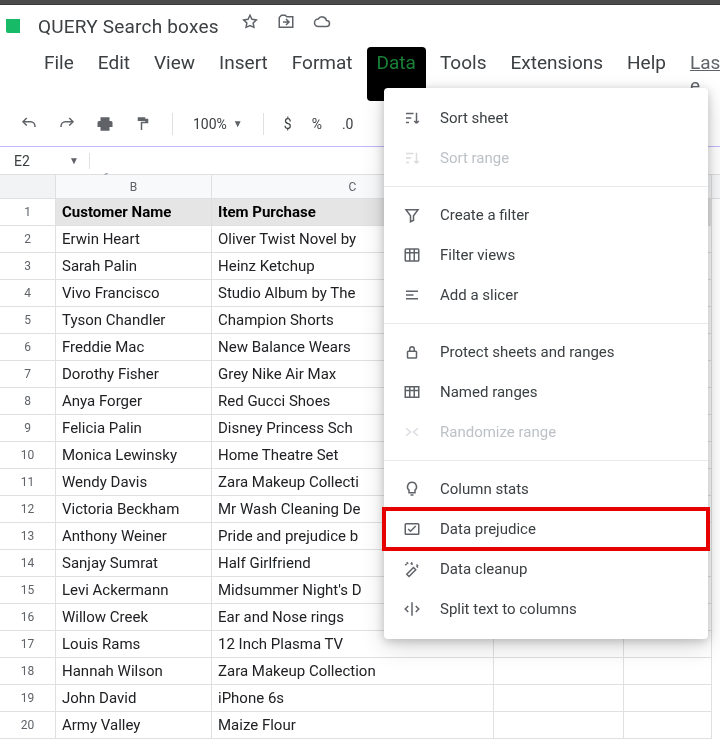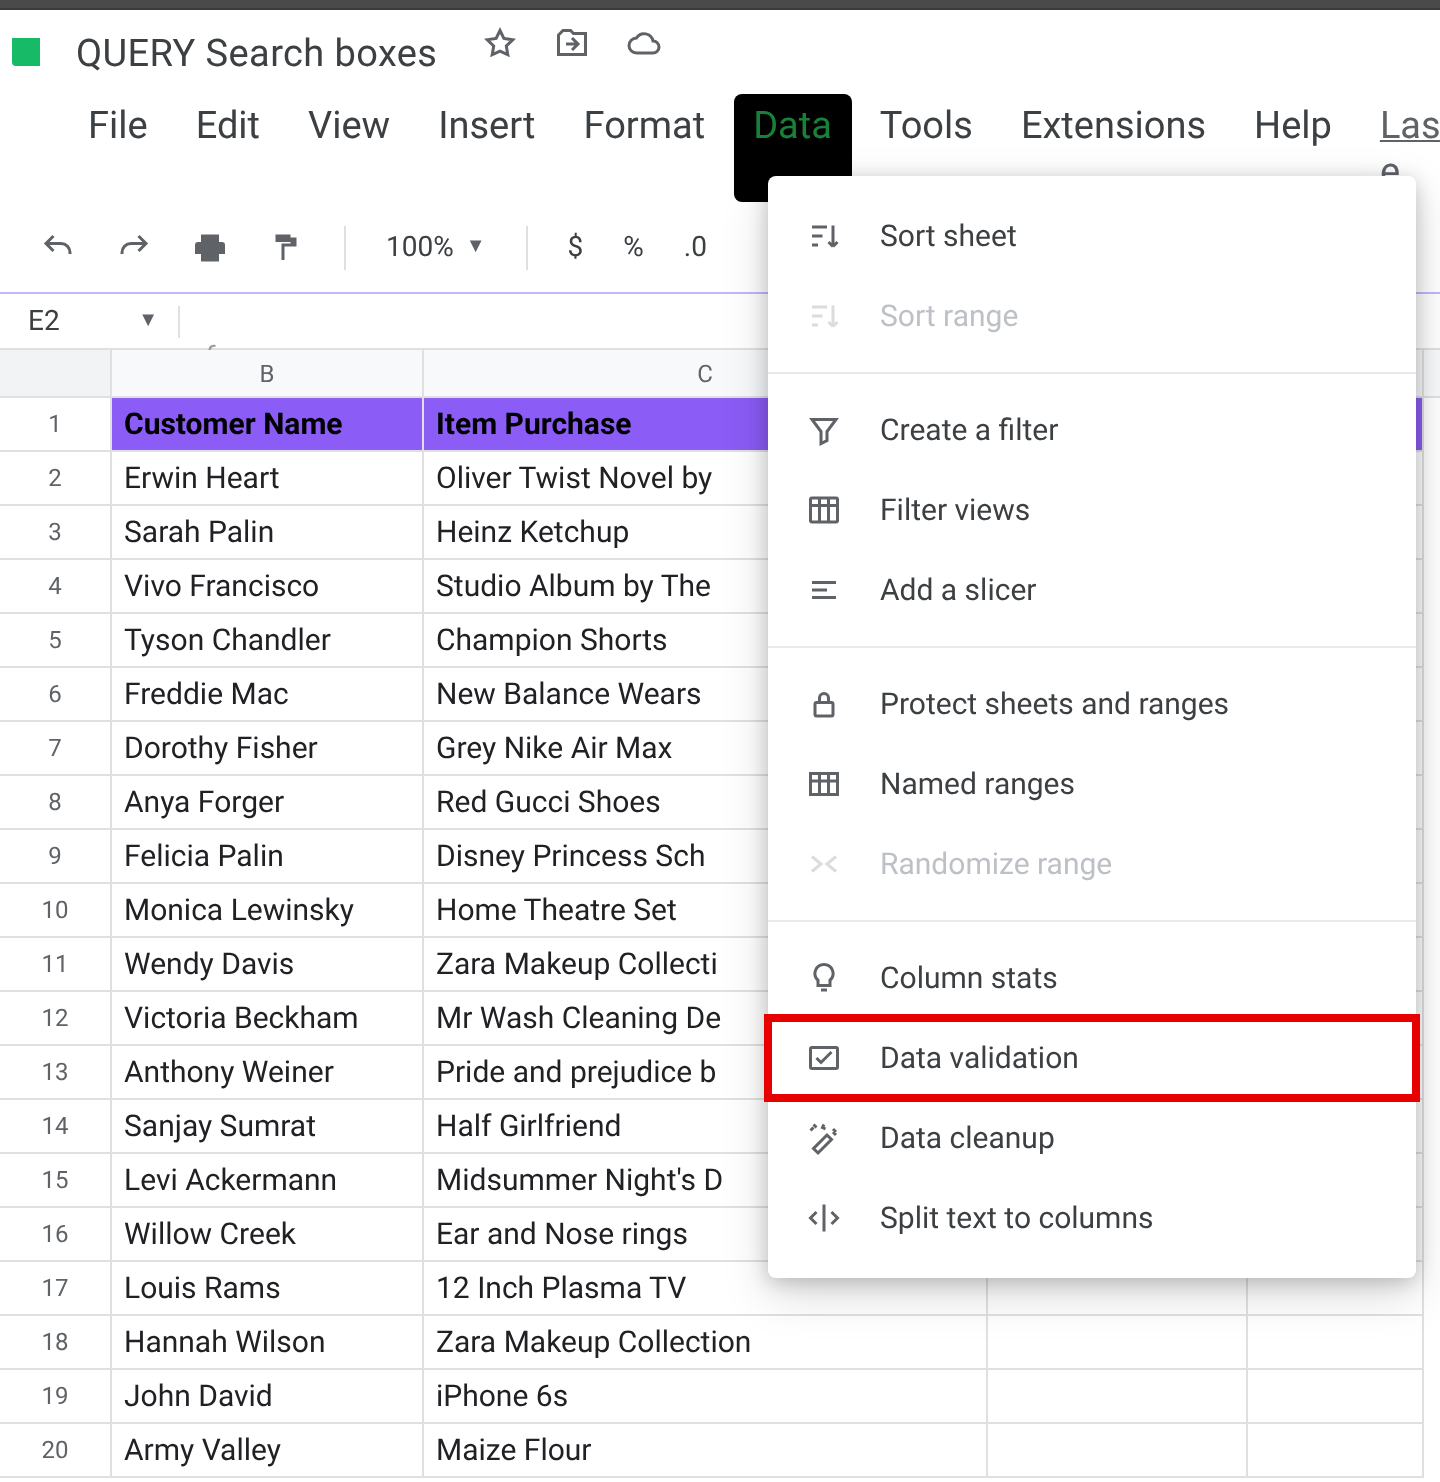--- a/index.html
+++ b/index.html
@@ -42,21 +42,21 @@
   .ch.d { width: 130px; }
   .ch.e { width: 88px; }
   .rows { }
   .row { display: flex; height: 27px; }
   .rh { width: 56px; text-align: center; font-size: 12px; color: #5f6368; background: #fff; border-right: 1px solid #e0e0e0; border-bottom: 1px solid #e0e0e0; line-height: 27px; }
   .cell { border-right: 1px solid #e0e0e0; border-bottom: 1px solid #e0e0e0; padding: 0 6px; font-size: 15px; line-height: 27px; white-space: nowrap; overflow: hidden; text-overflow: clip; background:#fff; }
   .cell.b { width: 156px; }
   .cell.c { width: 282px; }
   .cell.d { width: 130px; }
   .cell.e { width: 88px; }
-  .row.hdr .cell { background: #8b5cf6; font-weight: 700; color: #000; }
+  .row.hdr .cell { background: #e5e5e5; font-weight: 700; color: #000; }
   .rows .row:nth-child(1) .rh { border-right-color: #e0e0e0; }
   
   .menu { position: absolute; top: 88px; left: 384px; width: 324px; background: #fff; box-shadow: 0 2px 10px rgba(0,0,0,.2), 0 8px 24px rgba(0,0,0,.15); border-radius: 4px; padding: 10px 0; z-index: 10; font-size: 15px; color: #3c4043; }
   .mrow { display: flex; align-items: center; height: 40px; padding: 0 18px; gap: 18px; cursor: pointer; }
   .mrow.disabled { color: #bdc1c6; cursor: default; }
   .msep { height: 1px; background: #e8eaed; margin: 8px 0; }
   .micon { width: 20px; height: 20px; display: flex; align-items: center; justify-content: center; color: #5f6368; flex-shrink:0; }
   .mrow.disabled .micon { color: #dadce0; }
   .hl { outline: 4px solid #e60000; outline-offset: -2px; }
   svg { width: 18px; height: 18px; }
@@ -392,21 +392,21 @@
       </span>
       <span>Column stats</span>
     </div>
     <div class="mrow hl">
       <span class="micon">
         <svg viewBox="0 0 24 24" fill="none" stroke="currentColor" stroke-width="2">
           <rect x="3" y="5" width="18" height="14" rx="1"></rect>
           <path d="M7 12l3 3 7-7"></path>
         </svg>
       </span>
-      <span>Data validation</span>
+      <span>Data prejudice</span>
     </div>
     <div class="mrow">
       <span class="micon">
         <svg viewBox="0 0 24 24" fill="none" stroke="currentColor" stroke-width="2">
           <path d="M5 3l2 2M3 7l2-2M12 3l-1 2 2 1M18 6l2 2M20 10l-2-2"></path>
           <path d="M14 10l-9 9 3 3 9-9z"></path>
         </svg>
       </span>
       <span>Data cleanup</span>
     </div>

